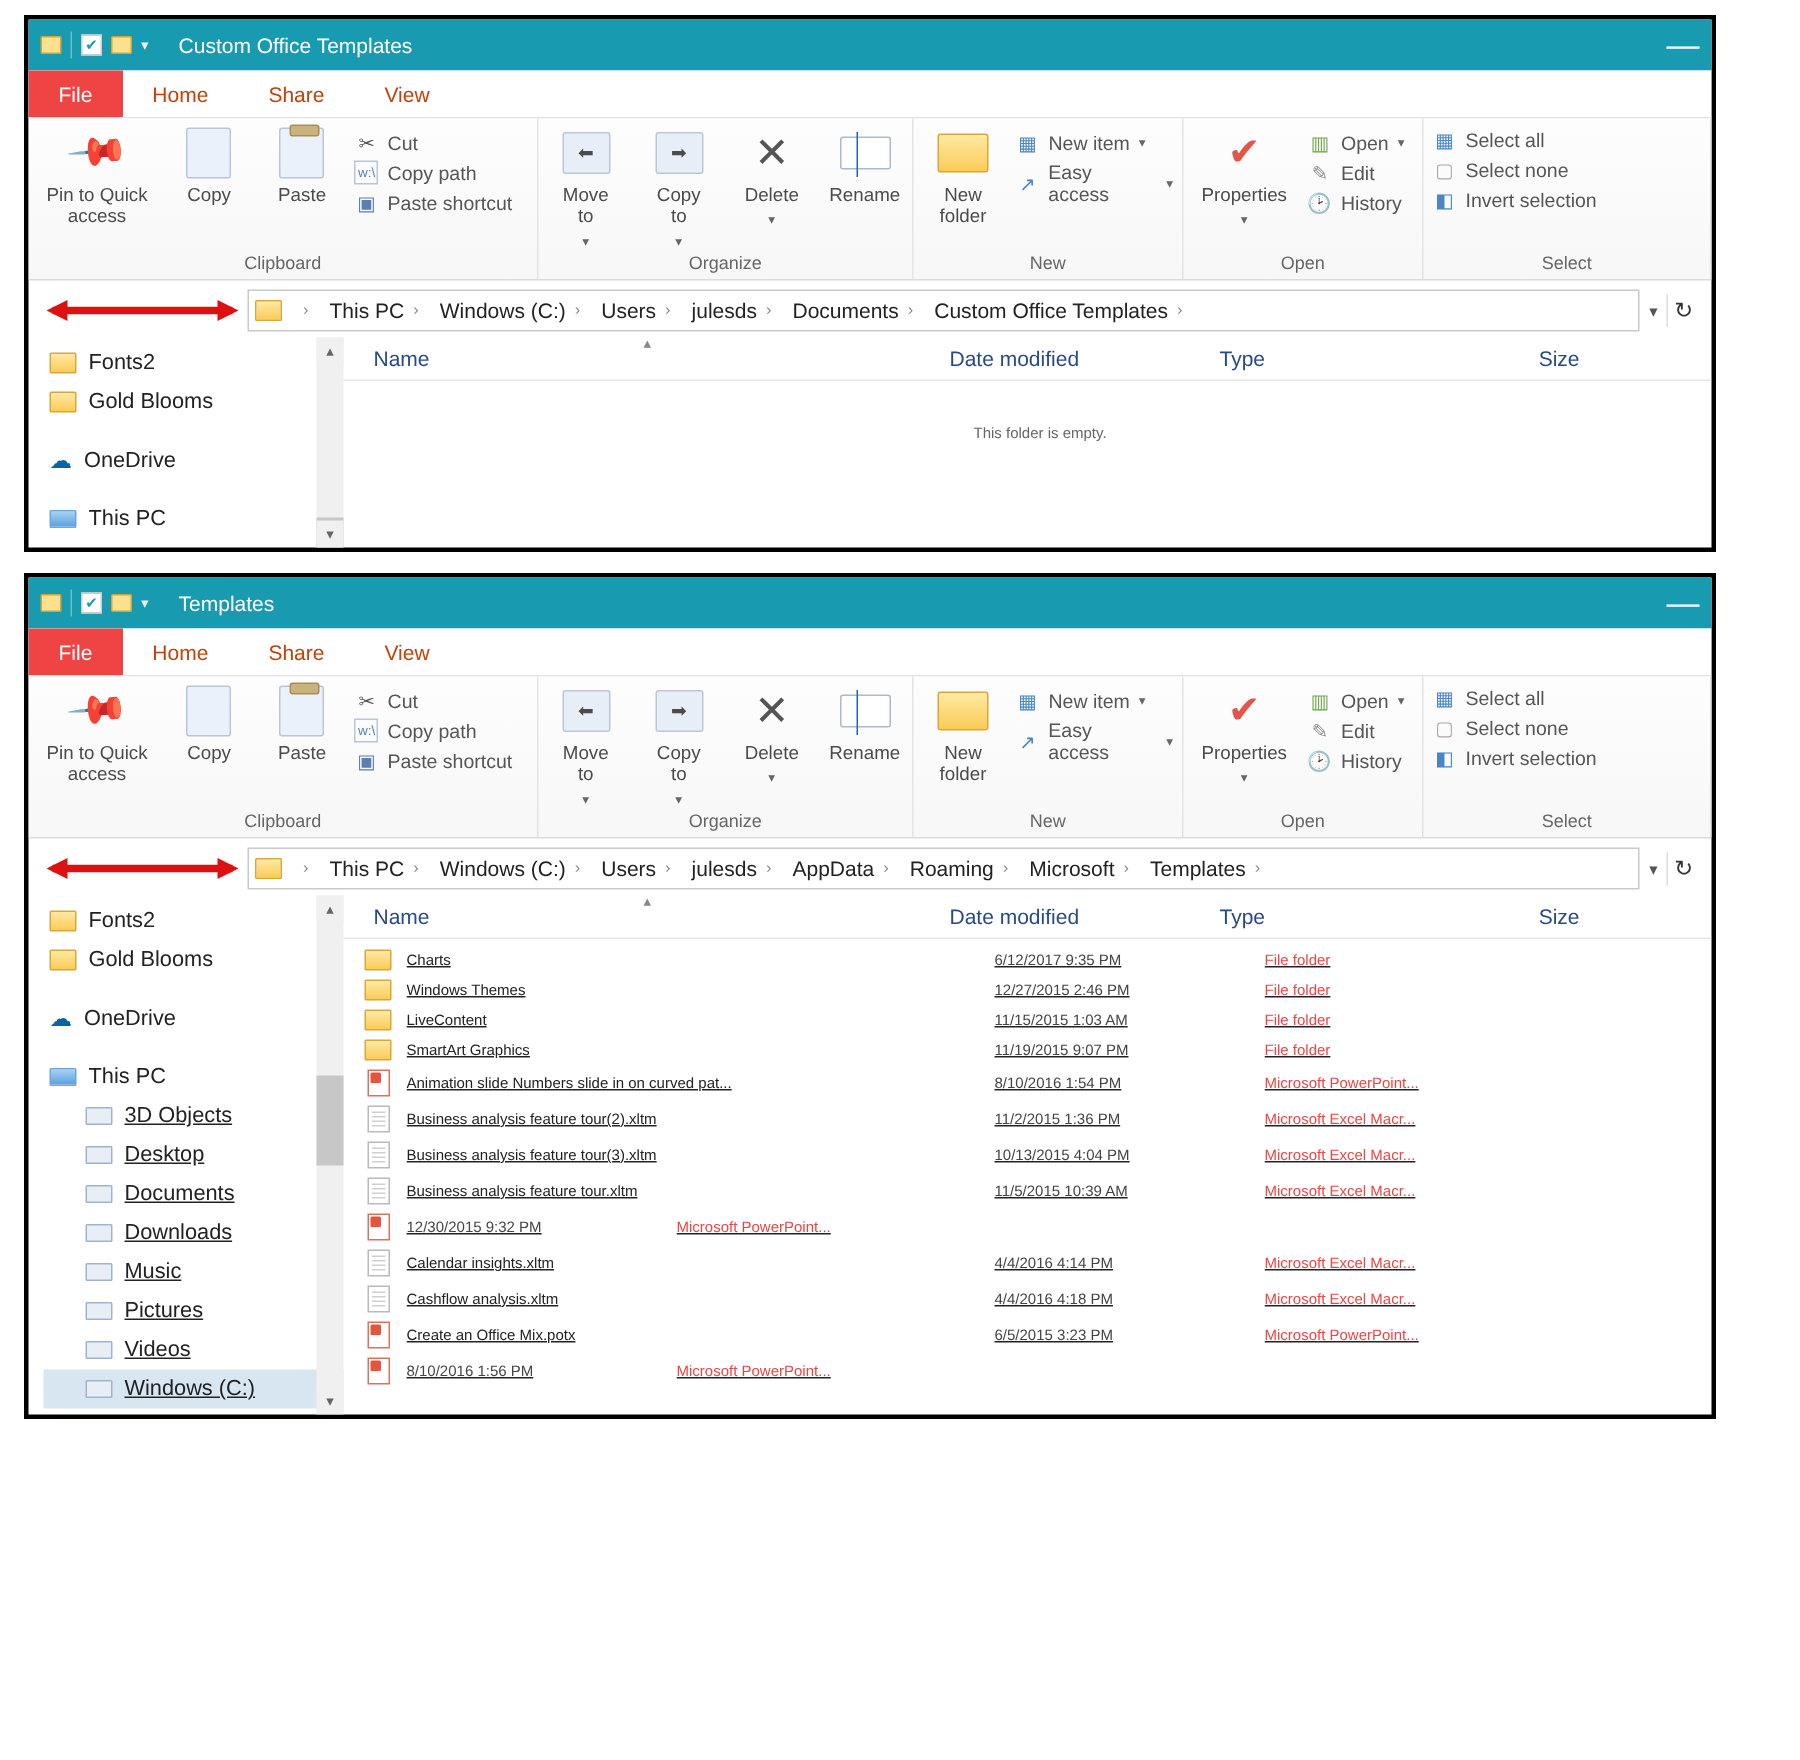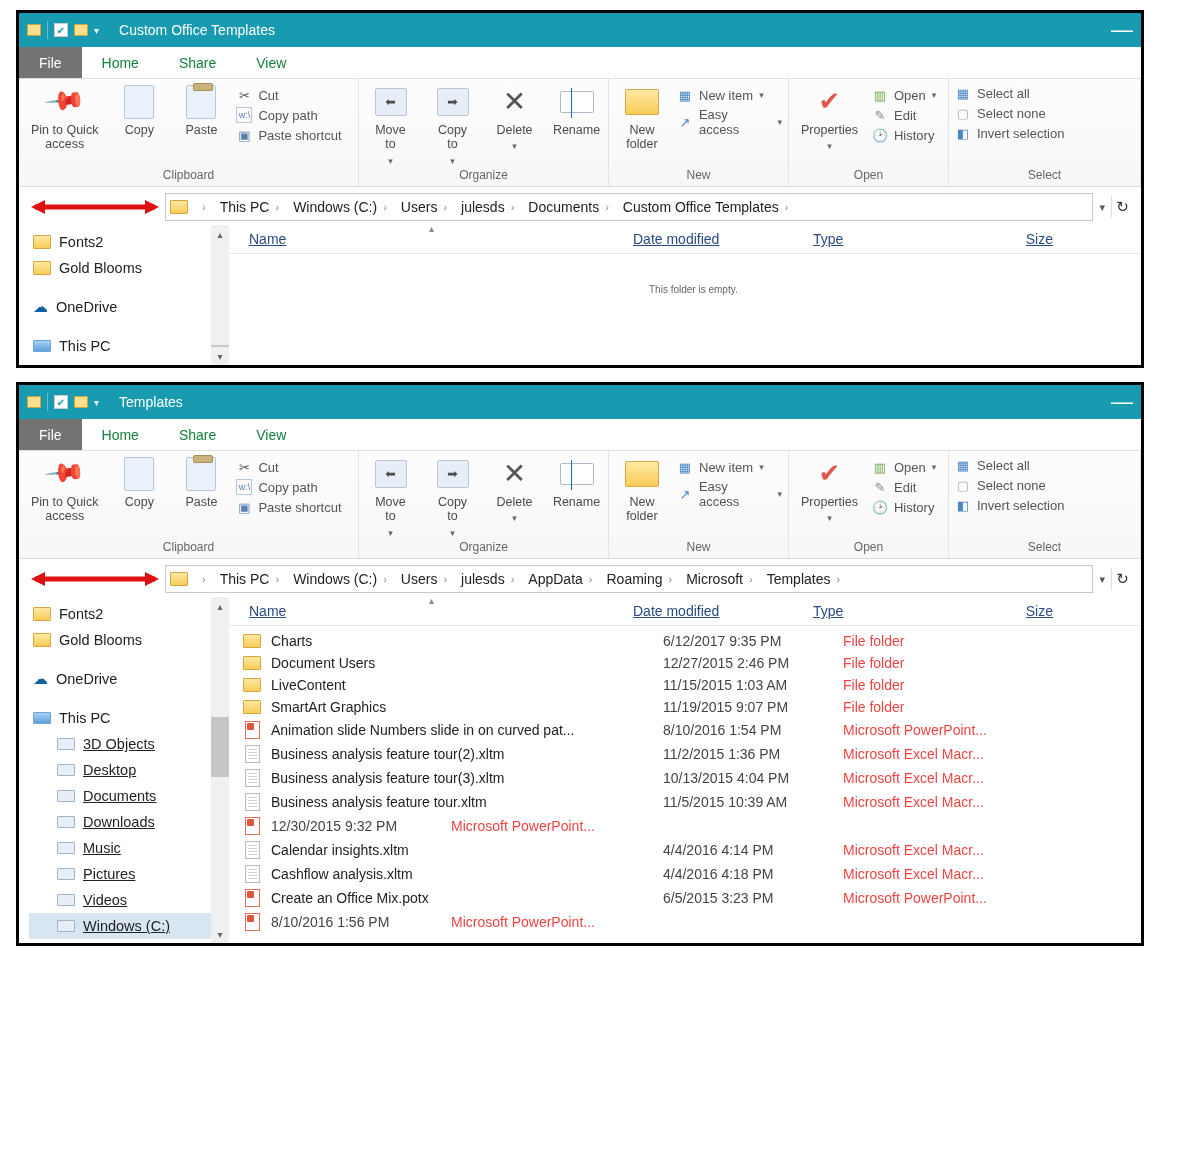--- a/index.html
+++ b/index.html
@@ -11,22 +11,22 @@
   .titlebar .qat { display: flex; gap: 6px; align-items: center; margin-right: 10px; }
   .titlebar .qat .tb-folder { width: 14px; height: 12px; background: #fbe18f; border: 1px solid #d0a63a; border-radius: 1px; }
   .titlebar .qat .tb-check { width: 14px; height: 14px; background: #fff; border: 1px solid #ccc; display:flex;align-items:center;justify-content:center; font-size:10px; color:#189bb0;}
   .titlebar .qat .vbar { width:1px; height:18px; background:rgba(255,255,255,.35);}
   .titlebar .qat .dd { font-size: 10px; color:#fff; opacity:.9;}
   .titlebar .spacer { flex:1; }
   .titlebar .min { width: 40px; text-align: right; font-size: 22px; line-height: 14px; font-weight: 300; }
 
   
   .tabstrip { display: flex; align-items: stretch; background: #fff; border-bottom: 1px solid #e1e1e1; height: 32px; }
-  .tabstrip .tab { padding: 0 20px; font-size: 14px; color: #15803d; display:flex; align-items:center; cursor:pointer;}
-  .tabstrip .tab.file { background: #737373; color: #fff; }
+  .tabstrip .tab { padding: 0 20px; font-size: 14px; color: #c2410c; display:flex; align-items:center; cursor:pointer;}
+  .tabstrip .tab.file { background: #ef4444; color: #fff; }
   .tabstrip .tab.active { font-weight: 400; }
 
   
   .ribbon { display: flex; background: linear-gradient(#fdfdfd,#f7f7f7); border-bottom: 1px solid #dcdcdc; }
   .group { border-right: 1px solid #e3e3e3; padding: 4px 6px 1px; display:flex; flex-direction:column; }
   .group-body { display:flex; align-items:flex-start; gap: 8px; flex:1; }
   .group-label { text-align:center; color:#666; font-size:12px; padding:2px 0 3px; }
   .rbtn { display:flex; flex-direction:column; align-items:center; gap:4px; font-size:12.5px; color:#4b4b4b; padding:2px 6px 0; line-height:1.15; cursor:pointer; min-width:54px;}
   .rbtn .stack { text-align:center; }
   .mini-col { display:flex; flex-direction:column; gap:4px; padding-top:4px;}
@@ -67,29 +67,29 @@
   .ndrive{width:18px;height:12px;background:#e7eef6;border:1px solid #9fb4cc;border-radius:1px;position:relative;}
   .nmon{width:18px;height:12px;border:1px solid #6fa5d8;background:linear-gradient(#a7d2f3,#5aa2de);border-radius:1px;}
   .nod{font-size:15px;color:#0a64a4;}
   .scrolltrack{position:absolute;right:0;top:0;bottom:0;width:18px;background:#f0f0f0;}
   .scrollthumb{position:absolute;right:0;width:18px;background:#c7c7c7;}
   .scrolltrack .up,.scrolltrack .dn{position:absolute;left:0;right:0;height:18px;display:flex;align-items:center;justify-content:center;font-size:10px;color:#666;background:#f0f0f0;}
   .scrolltrack .up{top:0;} .scrolltrack .dn{bottom:0;}
 
   .list{flex:1;position:relative;}
   .cols{display:flex;border-bottom:1px solid #e7e7e7;padding:6px 4px;}
-  .col{font-size:14px;color:#2a4a86;cursor:pointer;text-decoration:underline;}
+  .col{font-size:14px;color:#2a4a86;cursor:pointer;}
   .col.name{flex:0 0 400px;padding-left:16px;}
   .col.date{flex:0 0 180px;}
   .col.type{flex:0 0 180px;}
   .col.size{flex:0 0 60px;text-align:right;}
 
   .empty-msg{color:#666;font-size:10px;padding:30px 0 0 420px;}
   .rows{padding:4px 0 6px;}
-  .row{display:flex;align-items:center;font-size:14px;color:#222;padding:3px 4px;}
+  .row{display:flex;align-items:center;font-size:10px;color:#222;padding:3px 4px;text-decoration:underline;}
   .row .ic{width:22px;display:flex;justify-content:center;margin-left:8px;margin-right:8px;}
   .row .nm{flex:0 0 392px; white-space:nowrap; overflow:hidden; text-overflow:ellipsis;}
   .row .dt{flex:0 0 180px;color:#444;}
   .row .tp{flex:0 0 190px;color:#ef4444;white-space:nowrap;overflow:hidden;text-overflow:ellipsis;}
   .ffolder{width:18px;height:14px;background:linear-gradient(#ffe9a3,#f9cc57);border:1px solid #d7a73d;border-radius:1px;}
   .fdoc{width:15px;height:18px;border:1px solid #b9b9b9;background:#fff;position:relative;}
   .fdoc::before{content:"";position:absolute;left:2px;right:2px;top:3px;height:1px;background:#cfcfcf;box-shadow:0 3px #cfcfcf,0 6px #cfcfcf,0 9px #cfcfcf;}
   .fppt{width:15px;height:18px;border:1px solid #d8735c;background:#fff;position:relative;}
   .fppt::after{content:"";position:absolute;left:1px;top:1px;width:7px;height:7px;background:#e2553f;border-radius:1px;}
   .sort-wrap{position:absolute; left:200px; top:-2px; font-size:10px; color:#888;}
@@ -636,21 +636,21 @@
                 <span class="ffolder"></span>
               </span>
       <span class="nm">Charts</span>
       <span class="dt">6/12/2017 9:35 PM</span>
       <span class="tp">File folder</span>
     </div>
     <div class="row">
       <span class="ic">
                 <span class="ffolder"></span>
               </span>
-      <span class="nm">Document Users</span>
+      <span class="nm">Windows Themes</span>
       <span class="dt">12/27/2015 2:46 PM</span>
       <span class="tp">File folder</span>
     </div>
     <div class="row">
       <span class="ic">
                 <span class="ffolder"></span>
               </span>
       <span class="nm">LiveContent</span>
       <span class="dt">11/15/2015 1:03 AM</span>
       <span class="tp">File folder</span>

